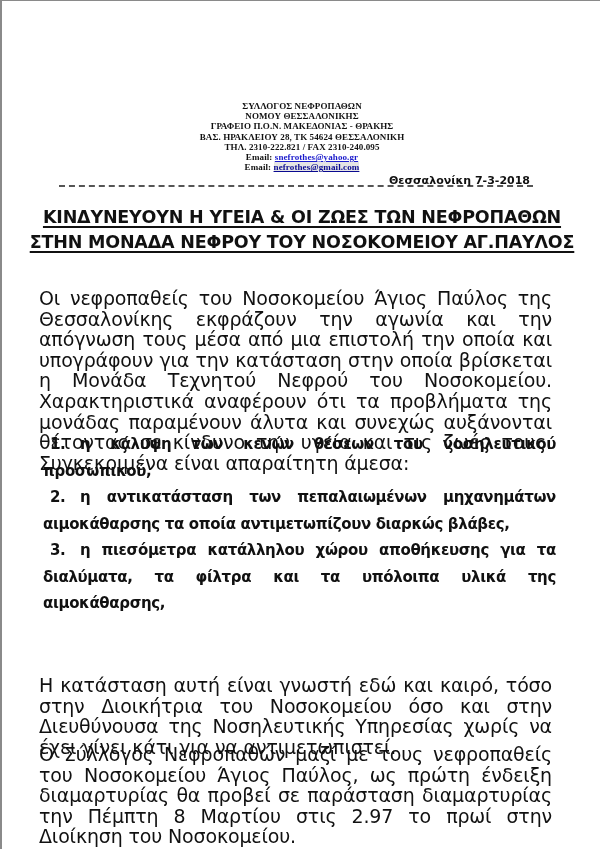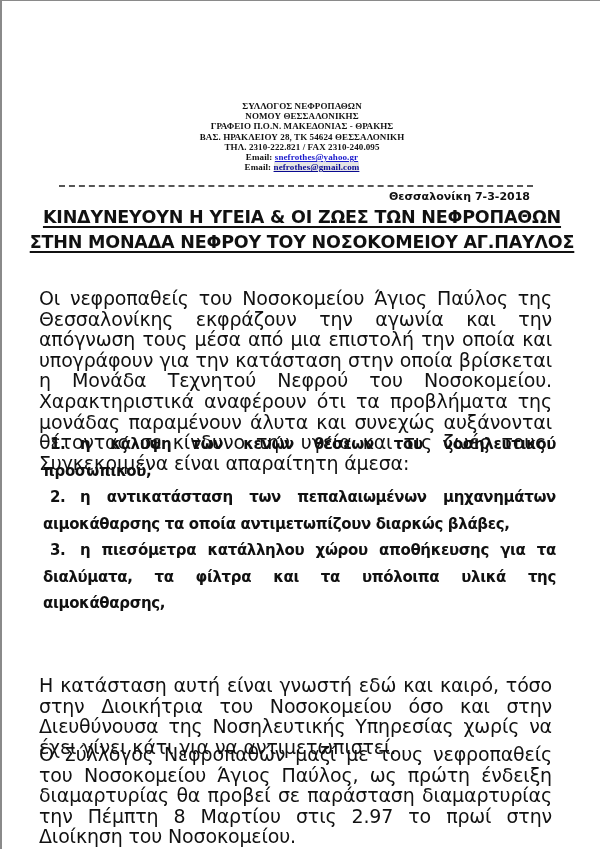--- a/index.html
+++ b/index.html
@@ -42,21 +42,21 @@
     .separator {
       position: absolute;
       top: 184px;
       left: 57px;
       width: 474px;
       height: 0;
       border-top: 2px dashed #555555;
     }
     .date {
       position: absolute;
-      top: 189px;
+      top: 173px;
       right: 70px;
       font-family: "DejaVu Sans", "Liberation Sans", sans-serif;
       font-weight: bold;
       font-size: 11px;
     }
     .title {
       position: absolute;
       top: 204px;
       left: 0;
       width: 600px;

